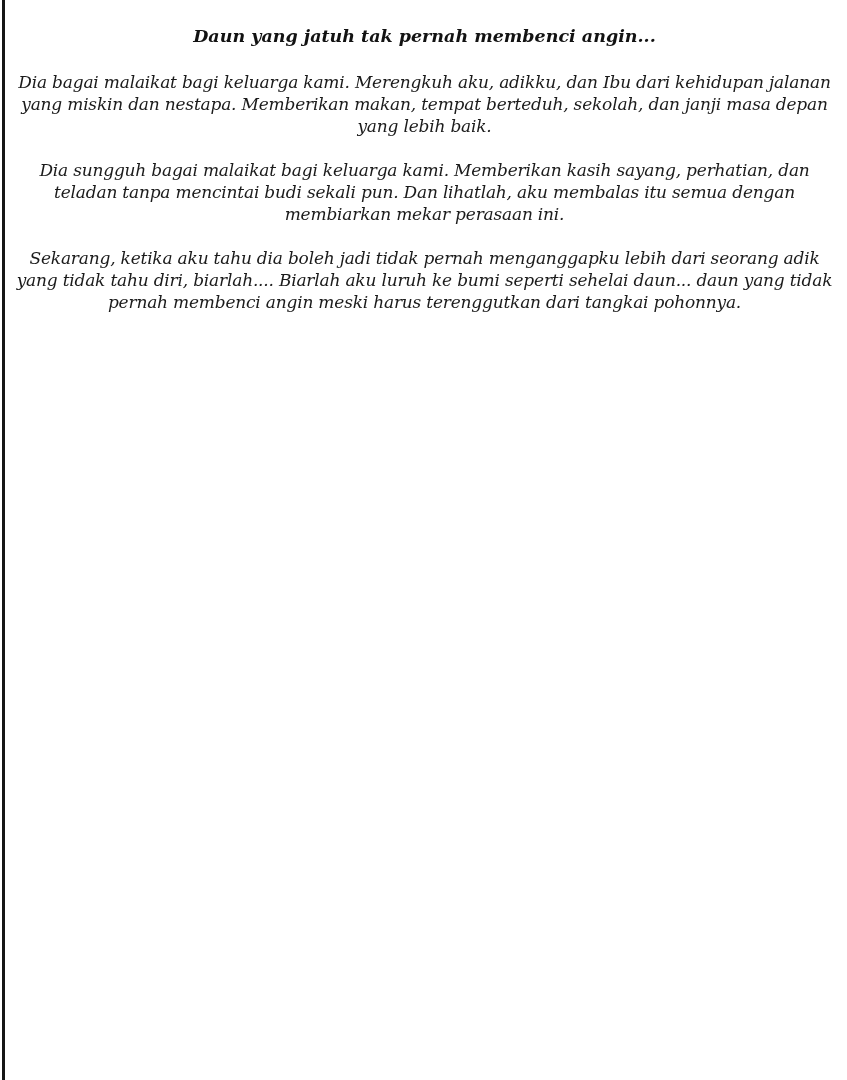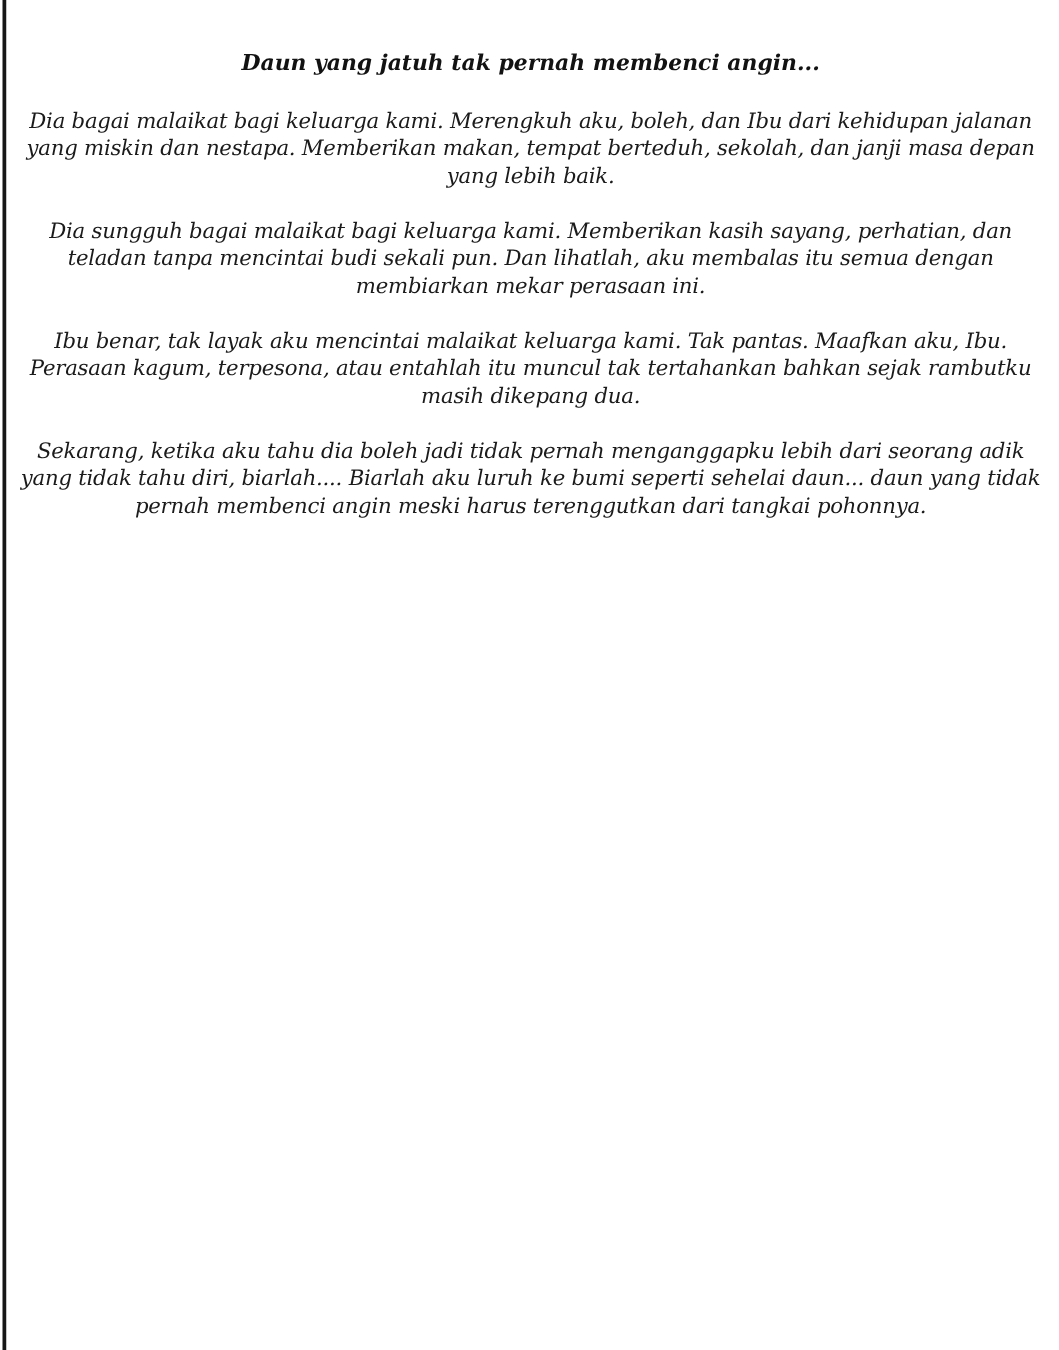--- a/index.html
+++ b/index.html
@@ -19,21 +19,21 @@
     position: absolute;
     left: 2px;
     top: 0;
     width: 3px;
     height: 1080px;
     background: #161616;
   }
   .page-content {
     position: absolute;
     left: 0;
-    top: 15px;
+    top: 0;
     width: 100%;
     box-sizing: border-box;
     padding: 25px 12px 0 14px;
     color: #1b1b1b;
   }
   .page-title {
     margin: 0 0 24px 0;
     text-align: center;
     font-style: italic;
     font-weight: bold;
@@ -52,18 +52,17 @@
     color: #1b1b1b;
   }
 </style>
 </head>
 <body>
 
 <div class="screen">
   <div class="page-edge-left"></div>
   <div class="page-content">
     <h1 class="page-title">Daun yang jatuh tak pernah membenci angin...</h1>
-    <p class="page-paragraph">Dia bagai malaikat bagi keluarga kami. Merengkuh aku, boleh, dan Ibu dari kehidupan jalanan yang miskin dan nestapa. Memberikan makan, tempat berteduh, sekolah, dan janji masa depan yang lebih baik.</p>
+    <p class="page-paragraph">Dia bagai malaikat bagi keluarga kami. Merengkuh aku, adikku, dan Ibu dari kehidupan jalanan yang miskin dan nestapa. Memberikan makan, tempat berteduh, sekolah, dan janji masa depan yang lebih baik.</p>
     <p class="page-paragraph">Dia sungguh bagai malaikat bagi keluarga kami. Memberikan kasih sayang, perhatian, dan teladan tanpa mencintai budi sekali pun. Dan lihatlah, aku membalas itu semua dengan membiarkan mekar perasaan ini.</p>
-    <p class="page-paragraph">Ibu benar, tak layak aku mencintai malaikat keluarga kami. Tak pantas. Maafkan aku, Ibu. Perasaan kagum, terpesona, atau entahlah itu muncul tak tertahankan bahkan sejak rambutku masih dikepang dua.</p>
     <p class="page-paragraph">Sekarang, ketika aku tahu dia boleh jadi tidak pernah menganggapku lebih dari seorang adik yang tidak tahu diri, biarlah.... Biarlah aku luruh ke bumi seperti sehelai daun... daun yang tidak pernah membenci angin meski harus terenggutkan dari tangkai pohonnya.</p>
   </div>
 </div>
 
 </body></html>

